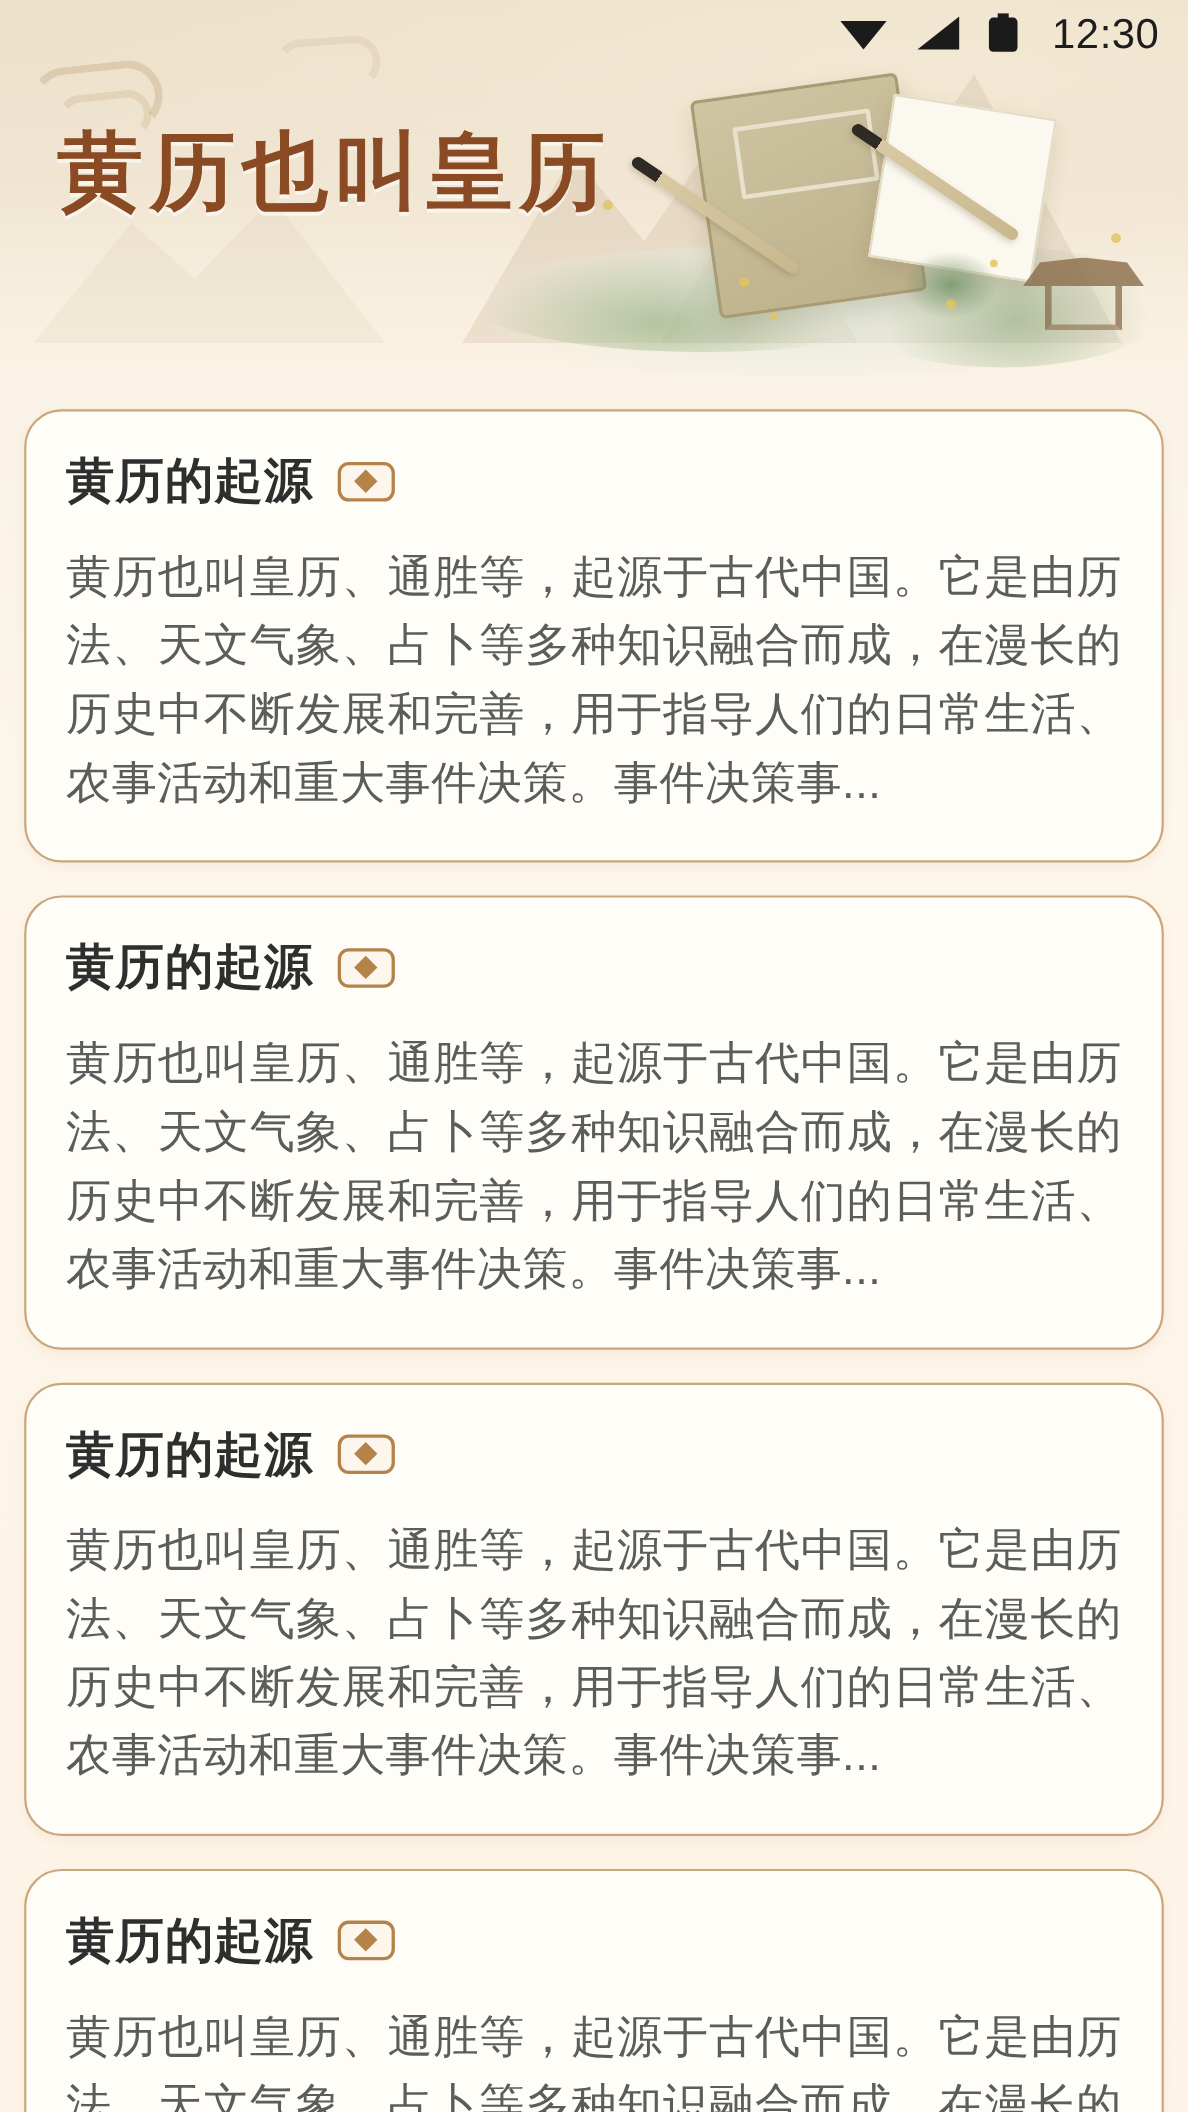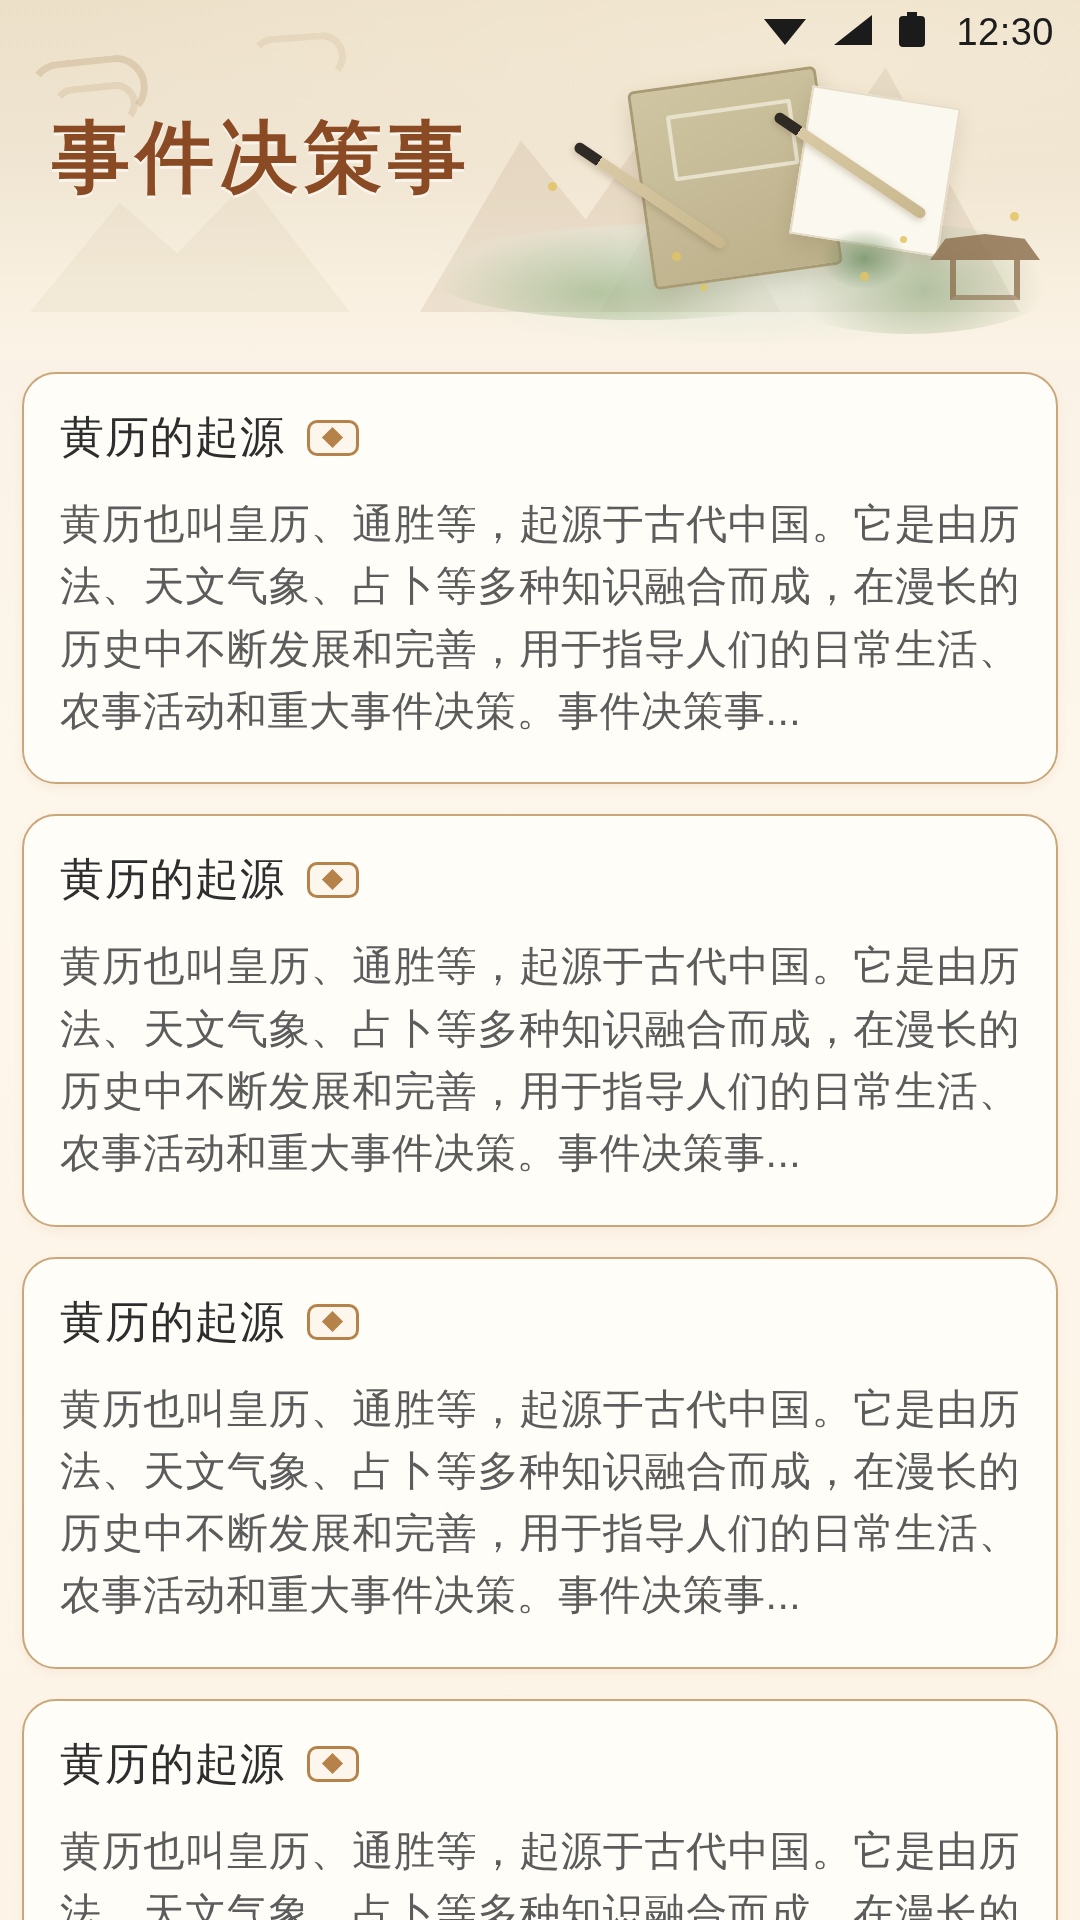--- a/index.html
+++ b/index.html
@@ -207,21 +207,21 @@
     box-shadow: 0 4px 10px rgba(186,152,110,.10);
   }
   .card-head {
     display: flex;
     align-items: center;
     gap: 22px;
     margin-bottom: 26px;
   }
   .card-title {
     font-size: 44px;
-    font-weight: 400;
+    font-weight: 700;
     color: #2e2e2e;
     letter-spacing: 1px;
     font-family: "DejaVu Sans", "Liberation Sans", sans-serif;
   }
   .badge-icon {
     width: 52px; height: 36px;
     border: 3px solid #b5824a;
     border-radius: 10px;
     background: #fdf6ec;
     position: relative;
@@ -273,21 +273,21 @@
       <div class="body"></div>
     </div>
 
     <div class="dot d1"></div>
     <div class="dot d2"></div>
     <div class="dot d3"></div>
     <div class="dot d4"></div>
     <div class="dot d5"></div>
     <div class="dot d6"></div>
 
-    <div class="hero-title">事件决策事</div>
+    <div class="hero-title">黄历也叫皇历</div>
   </div>
 
   <div class="statusbar">
     <span class="icon">
       <svg width="46" height="34" viewBox="0 0 46 34">
           <path d="M2 6 L44 6 L23 32 Z" fill="#1b1b1b"></path>
         </svg>
     </span>
     <span class="icon">
       <svg width="42" height="34" viewBox="0 0 42 34">

